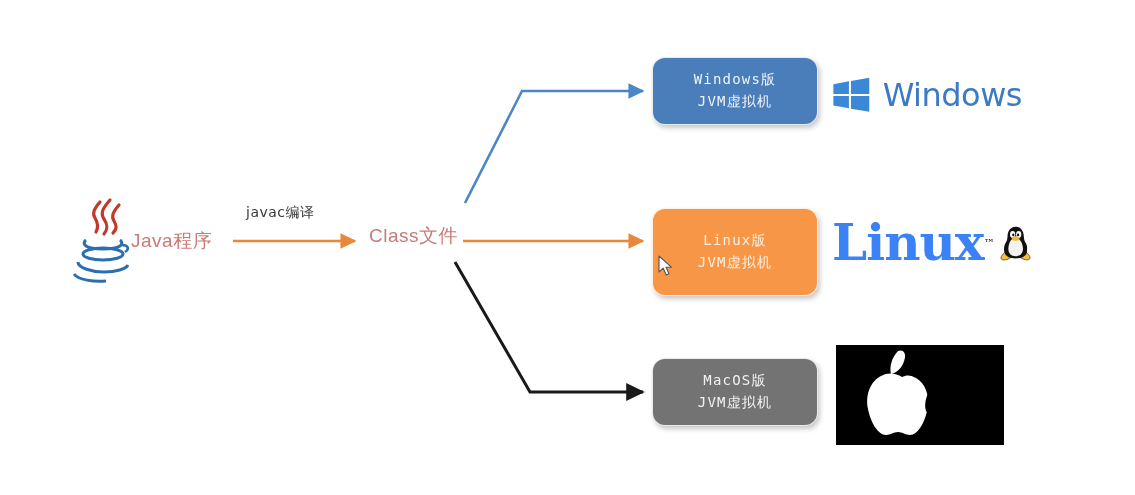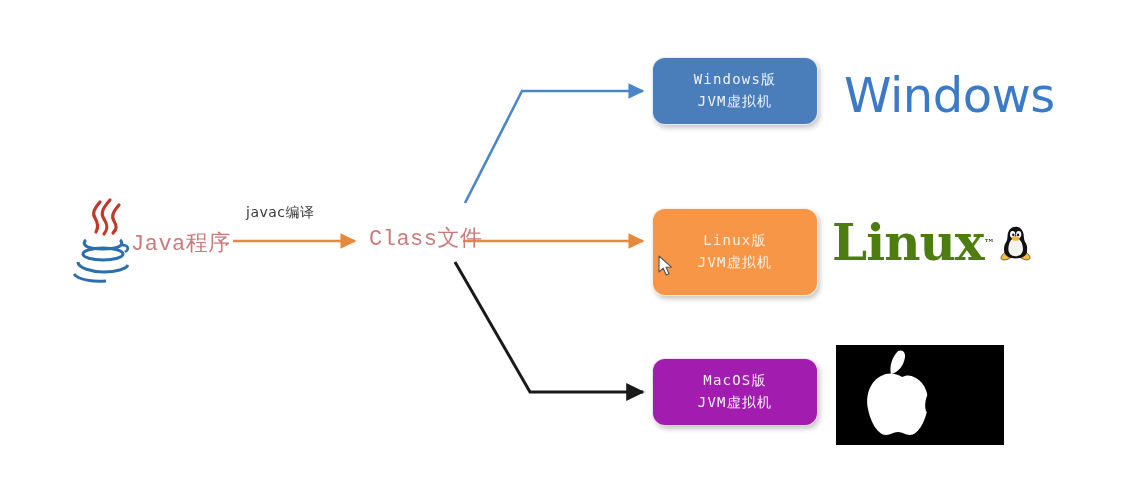--- a/index.html
+++ b/index.html
@@ -16,22 +16,22 @@
     height: 495px;
     background: #ffffff;
     overflow: hidden;
   }
   .abs { position: absolute; }
 
   
   #java-logo { left: 66px; top: 196px; width: 74px; height: 88px; }
 
   .src-label {
-    font-family: Liberation Mono, monospace;
-    font-size: 22px;
+    font-family: Liberation Sans, sans-serif;
+    font-size: 19px;
     letter-spacing: 0.5px;
     white-space: nowrap;
     color: #c97b79;
   }
   #java-program-label { left: 131px; top: 228px; }
   #class-file-label   { left: 363px; top: 223px; margin-left: 6px; }
 
   #javac-label {
     left: 246px; top: 204px;
     font-family: "DejaVu Sans", "Liberation Sans", sans-serif;
@@ -62,51 +62,51 @@
     font-family: "DejaVu Sans Mono", "Liberation Mono", monospace;
     font-size: 14px;
     line-height: 1.55;
     letter-spacing: 1.2px;
     white-space: nowrap;
   }
   #jvm-windows { left: 652px; top: 57px;  width: 166px; height: 68px; background: #4a7ebb; }
   #jvm-windows .jvm-line { color: #eef3fa; }
   #jvm-linux   { left: 652px; top: 208px; width: 166px; height: 88px; background: #f79646; }
   #jvm-linux .jvm-line { color: #fdf0e3; }
-  #jvm-macos   { left: 652px; top: 358px; width: 166px; height: 68px; background: #a21caf; }
+  #jvm-macos   { left: 652px; top: 358px; width: 166px; height: 68px; background: #737373; }
   #jvm-macos .jvm-line { color: #f2f2f2; }
 
   
   #mouse-cursor { left: 658px; top: 255px; width: 16px; height: 22px; }
 
   
   #windows-brand {
     left: 832px; top: 62px;
     width: 190px; height: 66px;
     display: flex; align-items: center; gap: 12px;
   }
   #windows-wordmark {
     font-family: "DejaVu Sans", "Liberation Sans", sans-serif;
-    font-size: 48px;
+    font-size: 32px;
     color: #3b7ac6;
     letter-spacing: -0.5px;
     line-height: 1;
   }
 
   
   #linux-brand {
     left: 832px; top: 198px;
     width: 200px; height: 90px;
     display: flex; align-items: center;
   }
   #linux-wordmark {
     font-family: "DejaVu Serif", "Liberation Serif", serif;
     font-size: 50px;
     font-weight: bold;
-    color: #4d7c0f;
+    color: #3b82f6;
     line-height: 1;
     letter-spacing: -1px;
   }
   #linux-tm {
     font-family: "DejaVu Serif", serif;
     font-size: 11px;
     color: #101010;
     vertical-align: super;
   }
   #tux-logo { margin-left: 4px; }

